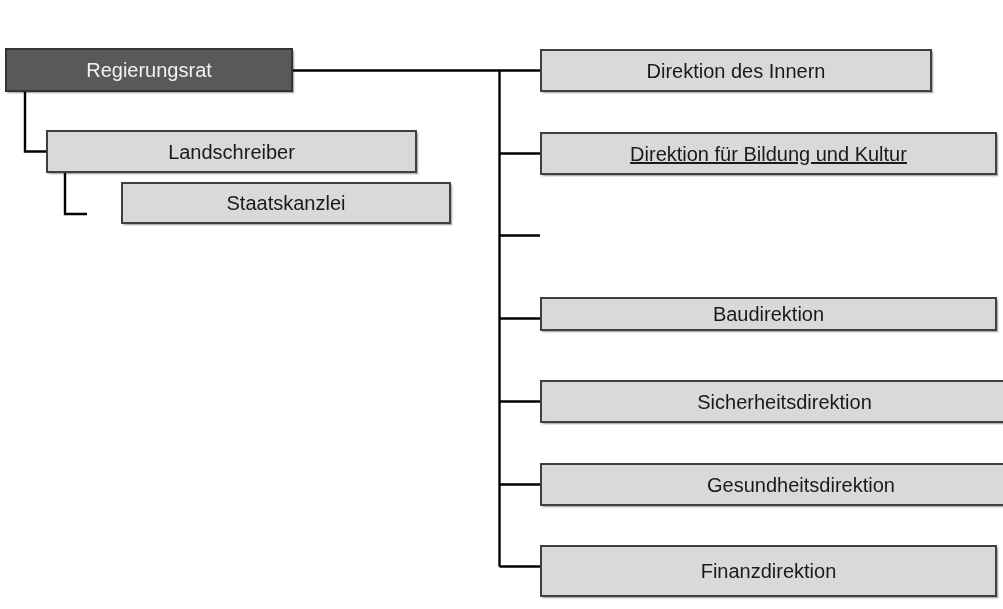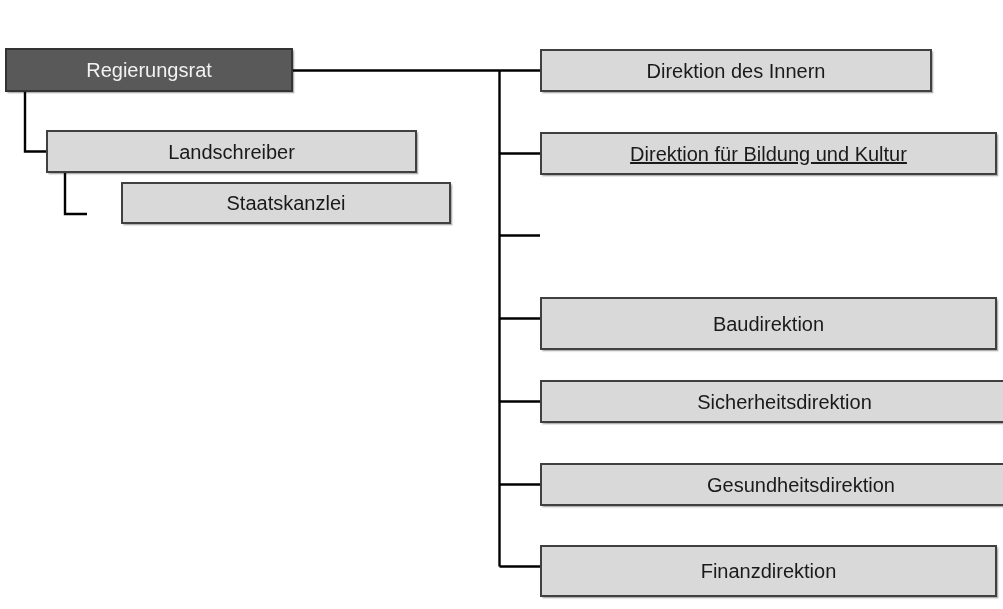--- a/index.html
+++ b/index.html
@@ -77,21 +77,21 @@
 
   <div class="node" style="left:46px; top:130px; width:371px; height:43px;">Landschreiber</div>
 
   <div class="node" style="left:87px; top:182px; width:330px; height:42px;margin-left:34px;">Staatskanzlei</div>
 
   <div class="node" style="left:540px; top:49px; width:392px; height:43px;">Direktion des Innern</div>
 
   <div class="node" style="left:540px; top:132px; width:457px; height:43px;text-decoration:underline;">Direktion für Bildung und Kultur</div>
 
 
-  <div class="node" style="left:540px; top:297px; width:457px; height:53px;">Baudirektion</div>
+  <div class="node" style="left:540px; top:297px; width:457px; height:34px;">Baudirektion</div>
 
   <div class="node" style="left:540px; top:380px; width:489px; height:43px;">Sicherheitsdirektion</div>
 
   <div class="node" style="left:540px; top:463px; width:522px; height:43px;">Gesundheitsdirektion</div>
 
   <div class="node" style="left:540px; top:545px; width:457px; height:52px;">Finanzdirektion</div>
 
 </div>
 
 </body></html>

